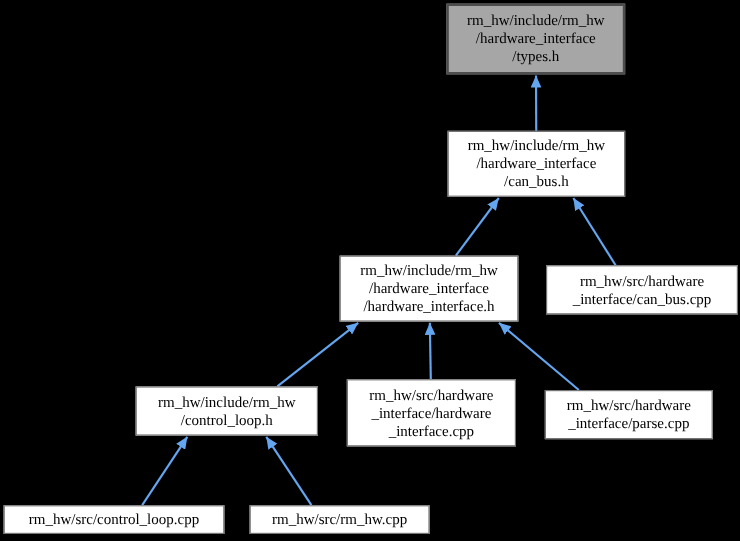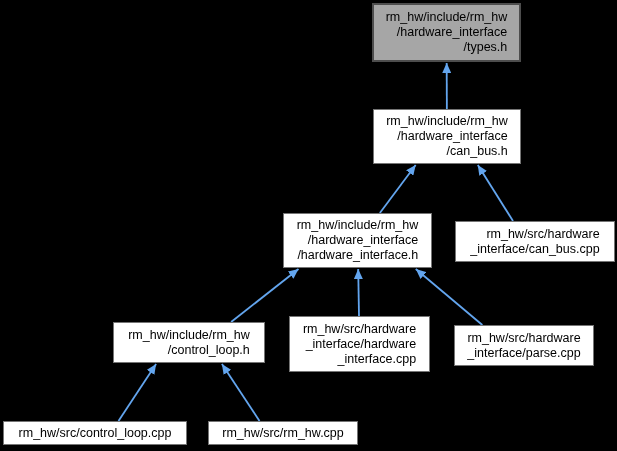--- a/index.html
+++ b/index.html
@@ -30,23 +30,24 @@
     position: absolute;
     box-sizing: border-box;
     background: var(--node-fill);
     border: 1px solid var(--node-border);
     color: var(--text);
     font-size: 12.5px;
     line-height: 15px;
     display: flex;
     align-items: center;
     justify-content: center;
-    text-align: right;
+    text-align: center;
     white-space: pre-line;
     cursor: pointer;
+    font-family: Liberation Serif, serif;
   }
   .node.current {
     background: var(--hl-fill);
     border: 2px solid var(--hl-border);
     cursor: default;
   }
 </style>
 </head>
 <body>
 

